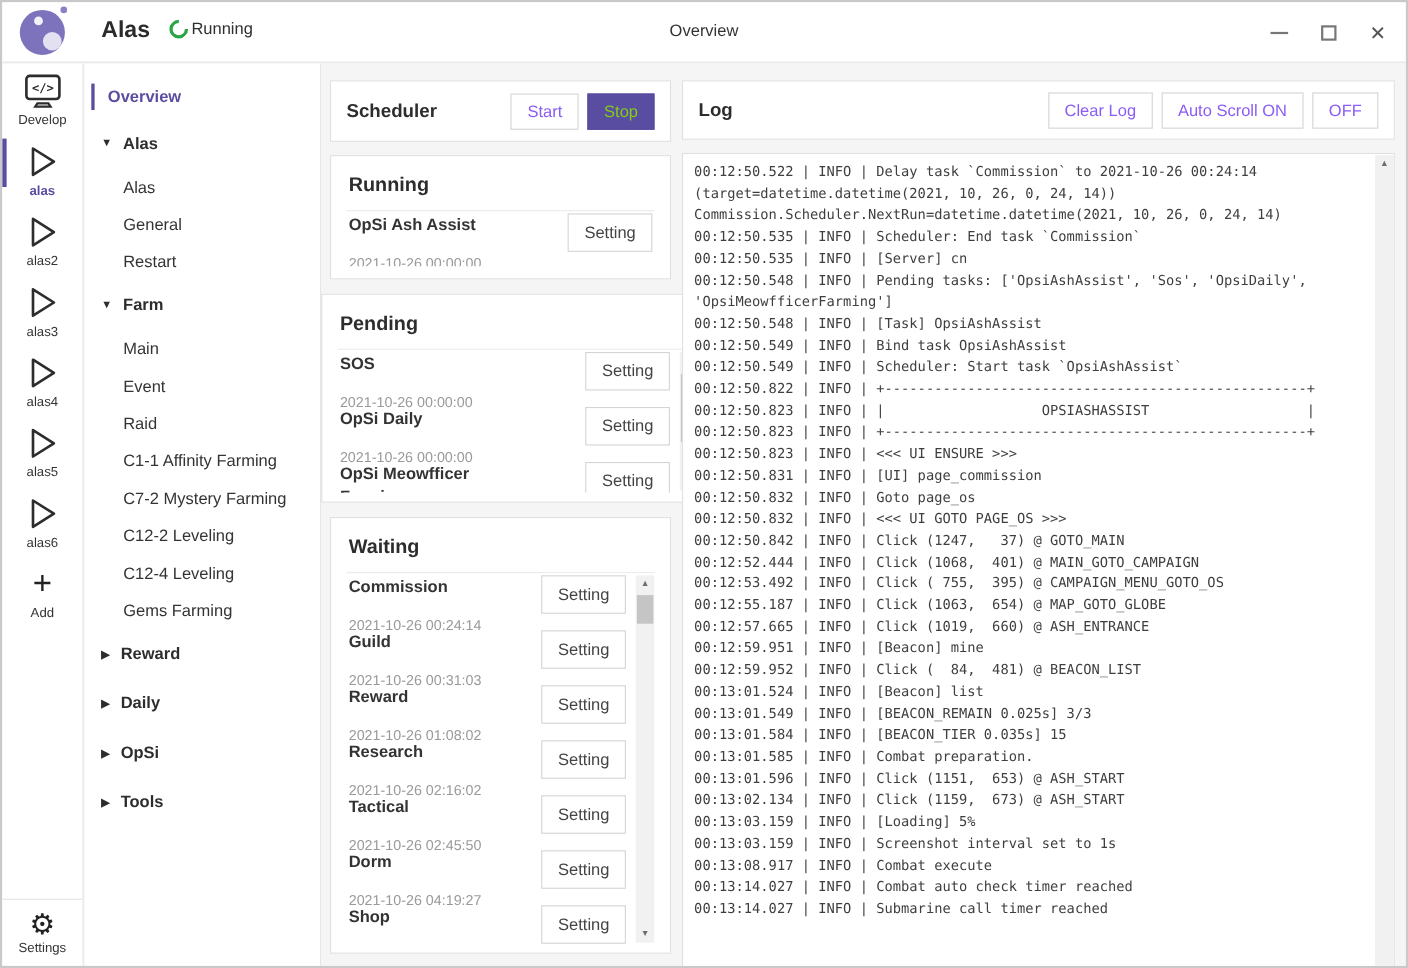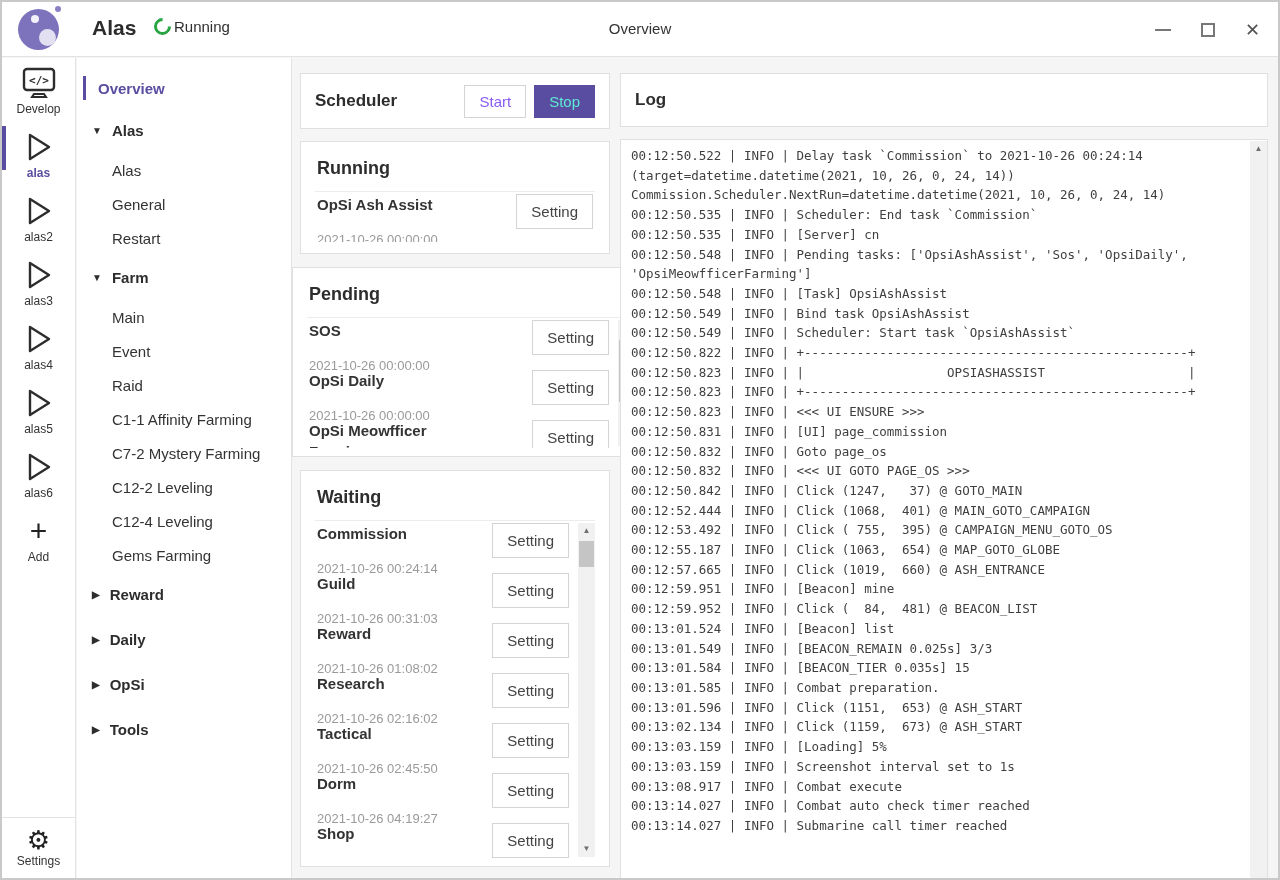--- a/index.html
+++ b/index.html
@@ -45,21 +45,21 @@
   .nav-item.child { height:34px; padding-left:35px; }
 
   
   .main { position:absolute; left:290px; top:56px; right:0; bottom:0; background:#f5f5f6; }
   .card { position:absolute; background:#fff; border:1px solid var(--cardborder); }
 
   .card-scheduler { left:8px; top:15px; width:310px; height:56px; display:flex; align-items:center; padding:0 14px; }
   .card-title { font-size:17px; font-weight:bold; color:#2d2d2d; }
   .sch-btns { margin-left:auto; display:flex; gap:8px; }
   .btn { font-size:15px; background:#fff; border:1px solid #d4d4d4; color:#8b5cf6; padding:7px 14px; cursor:pointer; font-family:"Liberation Sans",sans-serif; }
-  .btn.primary { background:var(--accent); border-color:var(--accent); color:#5eead4;text-align:right; }
+  .btn.primary { background:var(--accent); border-color:var(--accent); color:#84cc16;text-align:right; }
 
   .card-section { padding:12px 14px 0; overflow:hidden; }
   .card-running { left:8px; top:83px; width:310px; height:113px; }
   .card-pending { left:0; top:209px; width:358px; height:190px; }
   .card-waiting { left:8px; top:412px; width:310px; height:397px; }
   .sec-title { font-size:18px; font-weight:bold; color:#2d2d2d; padding:4px 2px 12px; border-bottom:1px solid #ececec; }
   .task-list { position:relative; overflow:hidden; }
   .task-row { height:50px; display:flex; align-items:flex-start; padding:2px 2px 0; }
   .task-info { width:175px; }
   .task-name { font-size:15px; font-weight:bold; color:#333; line-height:21px; }
@@ -351,20 +351,25 @@
           <div class="sb-track">
               <div class="sb-thumb" style="top:2px;height:26px;"></div>
             </div>
           <div class="sb-btn" style="position:absolute;bottom:0;left:0;right:0;">▼</div>
         </div>
       </div>
     </div>
 
     <div class="card card-loghead">
       <div class="card-title">Log</div>
+      <div class="log-btns">
+        <button class="btn">Clear Log</button>
+        <button class="btn">Auto Scroll ON</button>
+        <button class="btn">OFF</button>
+      </div>
     </div>
 
     <div class="card card-logbody">
       <div class="log-scroll" id="log-scroll">
           <div class="log-line">00:12:50.522 | INFO | Delay task `Commission` to 2021-10-26 00:24:14</div>
           <div class="log-line">(target=datetime.datetime(2021, 10, 26, 0, 24, 14))</div>
           <div class="log-line">Commission.Scheduler.NextRun=datetime.datetime(2021, 10, 26, 0, 24, 14)</div>
           <div class="log-line">00:12:50.535 | INFO | Scheduler: End task `Commission`</div>
           <div class="log-line">00:12:50.535 | INFO | [Server] cn</div>
           <div class="log-line">00:12:50.548 | INFO | Pending tasks: ['OpsiAshAssist', 'Sos', 'OpsiDaily',</div>

